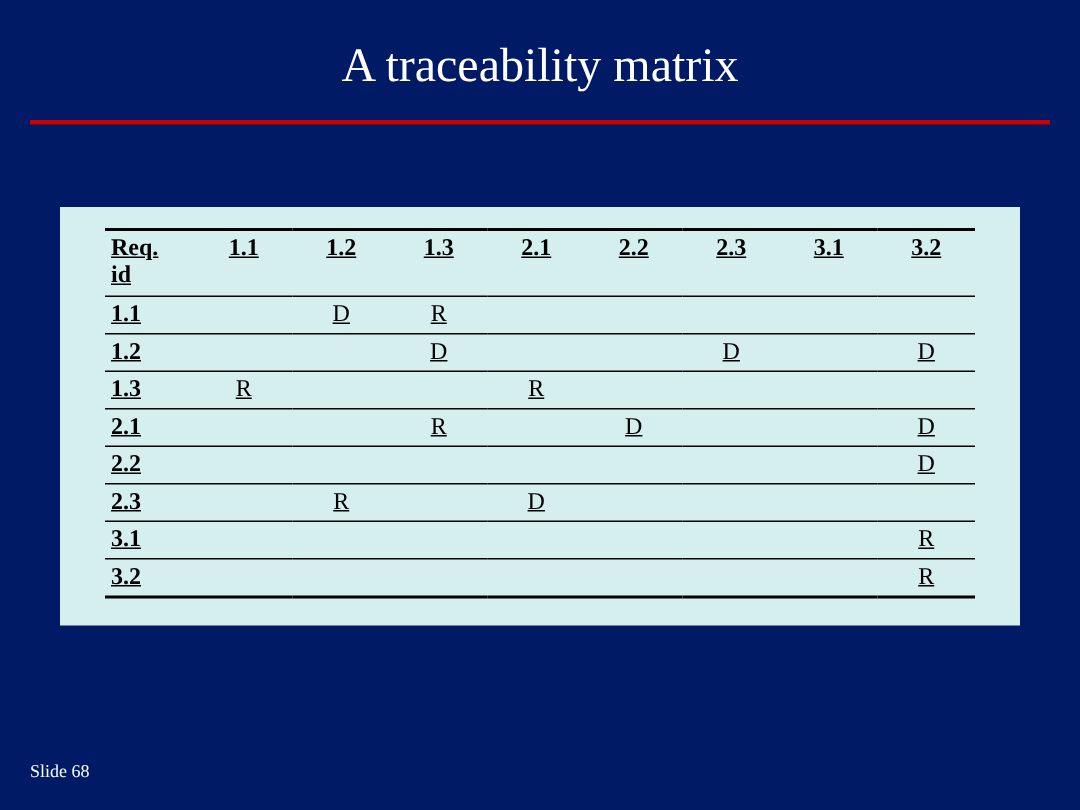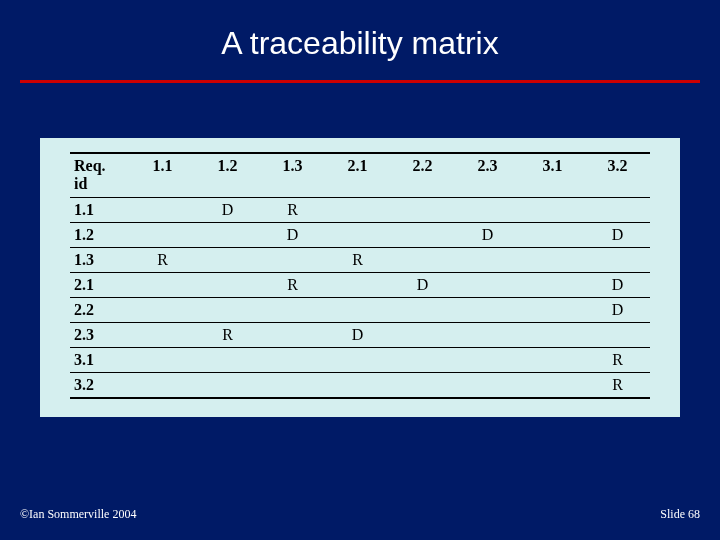--- a/index.html
+++ b/index.html
@@ -17,40 +17,41 @@
   }
   .title-area {
     width: 100%;
     text-align: center;
     padding-top: 25px;
     padding-bottom: 18px;
   }
   .title {
     font-size: 32px;
     color: #ffffff;
-    font-family: Liberation Sans, sans-serif;
+    font-family: Liberation Serif, serif;
     font-weight: normal;
   }
   .rule {
     width: 680px;
     height: 3px;
     background: #cc0000;
     margin: 0 auto;
   }
   .matrix-wrap {
     width: 640px;
     margin: 55px auto 0 auto;
     background: #d5efef;
     padding: 14px 30px 18px 30px;
   }
   table.matrix {
     width: 100%;
     border-collapse: collapse;
     font-size: 16px;
     color: #000;
+    text-decoration: underline;
   }
   table.matrix th {
     font-weight: bold;
     text-align: center;
     padding: 3px 4px;
     vertical-align: top;
   }
   table.matrix th.rowid {
     text-align: left;
     width: 60px;
@@ -205,18 +206,17 @@
           <td></td>
           <td></td>
           <td></td>
           <td>R</td>
         </tr>
       </tbody>
   </table>
 </div>
 
 <div class="footer">
-  <span class="left">©Ian Sommerville 2004</span>
   <span class="right">
     <span>Slide</span>
     <span>68</span>
   </span>
 </div>
 
 </body></html>

